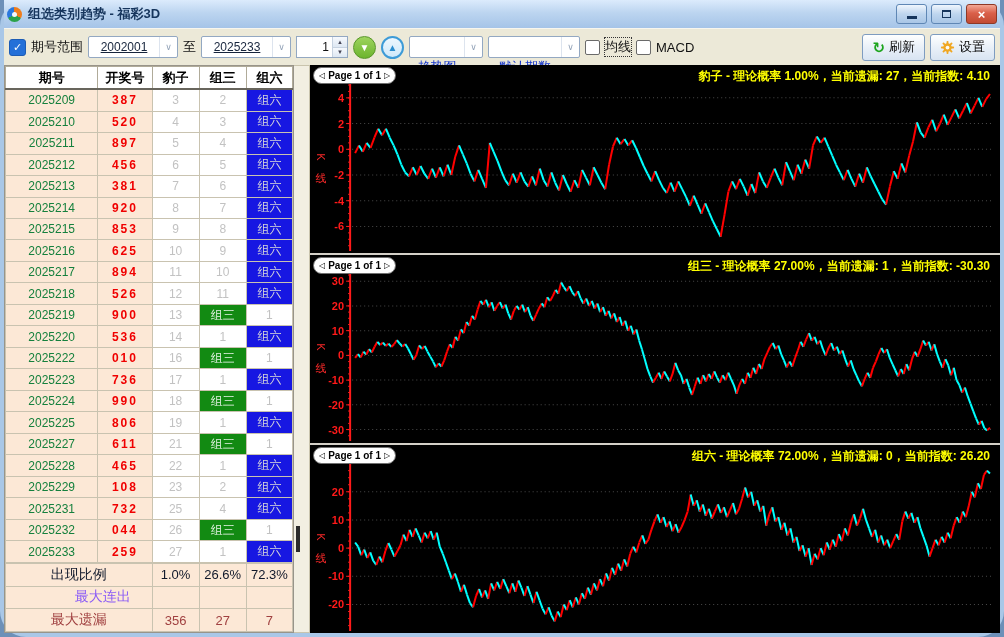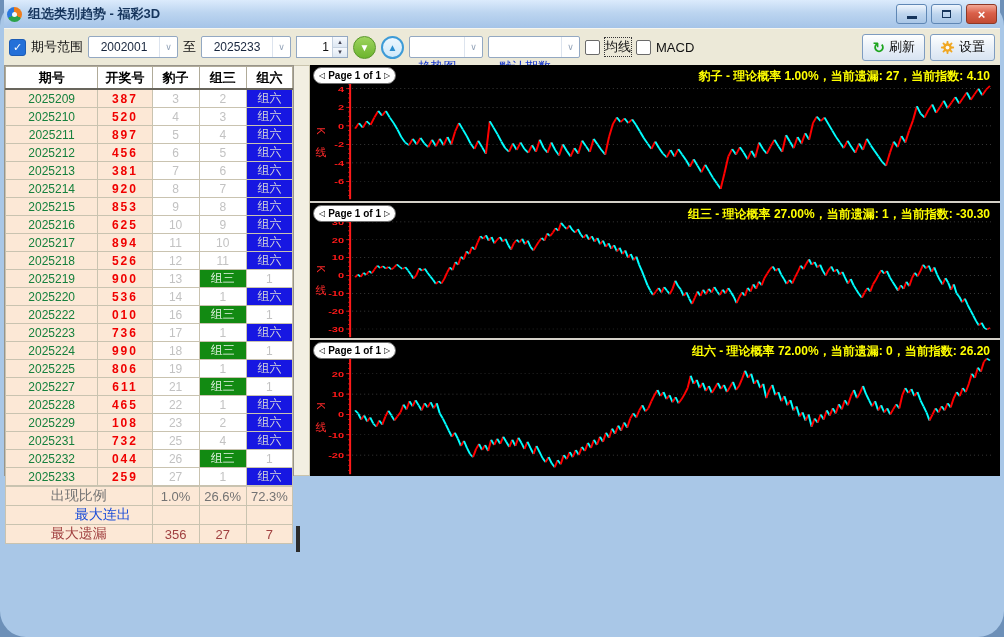--- a/index.html
+++ b/index.html
@@ -26,56 +26,56 @@
   
   .toolbar{height:36px;background:#ece9d8;display:flex;align-items:center;gap:5px;padding:0 5px;
     border-top:1px solid #f8f6ee;}
   .chk-blue{width:15px;height:15px;background:#2470d8;border:1px solid #1d5cb4;border-radius:3px;
     color:#fff;font-size:11px;line-height:14px;text-align:center;flex:none;}
   .chk-empty{width:13px;height:13px;background:#fff;border:1px solid #6a6a6a;border-radius:2px;flex:none;}
   .lbl{font-size:13px;color:#111;white-space:nowrap;}
   .lbl.focus-dotted{outline:1px dotted #333;outline-offset:0px;}
   .combo{height:22px;background:#fff;border:1px solid #93a8c2;border-radius:2px;
     display:flex;align-items:center;box-sizing:border-box;}
-  .combo .txt{padding:0 5px;font-size:12px;color:#16243c;flex:1;text-align:center;white-space:nowrap;}
+  .combo .txt{padding:0 5px;font-size:12px;color:#16243c;flex:1;text-align:center;white-space:nowrap;text-decoration:underline;}
   .combo.blue .txt{color:#1536cc;font-size:13px;margin-top:40px;}
   .combo .arr{width:17px;align-self:stretch;border-left:1px solid #dde4ee;color:#93a3b8;
     font-size:9px;display:flex;align-items:center;justify-content:center;}
   .spinner{width:52px;height:22px;background:#fff;border:1px solid #93a8c2;display:flex;box-sizing:border-box;}
   .spinner .val{flex:1;font-size:12px;text-align:right;padding:3px 3px 0 0;color:#111;}
   .spin-btns{width:14px;display:flex;flex-direction:column;border-left:1px solid #c6d2e0;}
   .spin-btns span{flex:1;font-size:6px;color:#445;display:flex;align-items:center;justify-content:center;
     background:linear-gradient(#f6f9fd,#dde7f2);}
   .spin-btns span:first-child{border-bottom:1px solid #c6d2e0;}
   .roundbtn{width:23px;height:23px;border-radius:50%;display:flex;align-items:center;justify-content:center;
     font-size:10px;cursor:pointer;flex:none;box-sizing:border-box;}
   .roundbtn.green{background:linear-gradient(#9ed45e,#6cb42e);border:1px solid #58962a;color:#fff;}
   .roundbtn.blue{background:linear-gradient(#eef7fe,#cfe9fa);border:2px solid #3d9bd7;color:#2d8fd0;}
   .btn{height:25px;border:1px solid #7e9cc0;border-radius:3px;
     background:linear-gradient(#feffff,#e9f0f8 50%,#d8e4f2);
     display:flex;align-items:center;gap:4px;padding:0 9px;font-size:13px;color:#0a0a0a;cursor:pointer;}
   .refresh-glyph{color:#1ea51e;font-weight:bold;font-size:15px;line-height:1;}
   .gear{width:15px;height:15px;}
   .spacer{flex:1;}
   
-  .main{display:flex;height:411px;}
+  .main{display:flex;height:568px;}
   .table-wrap{width:290px;background:#fce8d6;border:1px solid #98948a;box-sizing:border-box;}
   table{width:100%;height:100%;border-collapse:collapse;table-layout:fixed;}
   th{background:#fff;font-size:13px;font-weight:bold;color:#000;
      border:1px solid #b0ab99;border-bottom:2px solid #68655c;height:21px;padding:0;}
   td{border:1px solid #c9c3b0;font-size:12px;text-align:center;padding:0;overflow:hidden;white-space:nowrap;}
   .c-period{color:#15803d;background:#fce8d6;}
   .c-number{color:#f00000;font-weight:bold;background:#fce8d6;letter-spacing:2px;}
   .c-miss{color:#c2c2c2;background:#fff;}
   .hit-zu3{background:#128a12;color:#e4f2e4;}
   .hit-zu6{background:#1717e2;color:#d9d9d9;}
   tr.summary td{background:#fce8d6;font-size:13px;}
   tr.summary td.s-label{font-size:14px;}
-  tr.s-red td{color:#737373;margin-top:48px;}
-  tr.s-green td{color:#1d4ed8;padding-left:48px;}
+  tr.s-red td{color:#0f172a;margin-top:48px;}
+  tr.s-green td{color:#8b5cf6;padding-left:48px;}
   tr.s-dark td{color:#a04040;}
   .scrollstrip{width:16px;background:#f2efe2;border:1px solid #c9c4ad;border-left:none;
     position:relative;box-sizing:border-box;}
   .scroll-thumb{position:absolute;left:2px;top:460px;width:4px;height:26px;background:#2b2b2b;}
   .charts{flex:1;display:flex;flex-direction:column;background:#d4d0c8;min-width:0;}
   .chart-panel{position:relative;height:188px;background:#000;}
   .chart-panel + .chart-panel{margin-top:2px;}
   .pager{position:absolute;top:2px;left:3px;background:#fff;border:1px solid #6f6f6f;border-radius:9px;
     height:15px;display:flex;align-items:center;gap:3px;padding:0 5px;font-size:10px;font-weight:bold;
     color:#000;z-index:3;}

